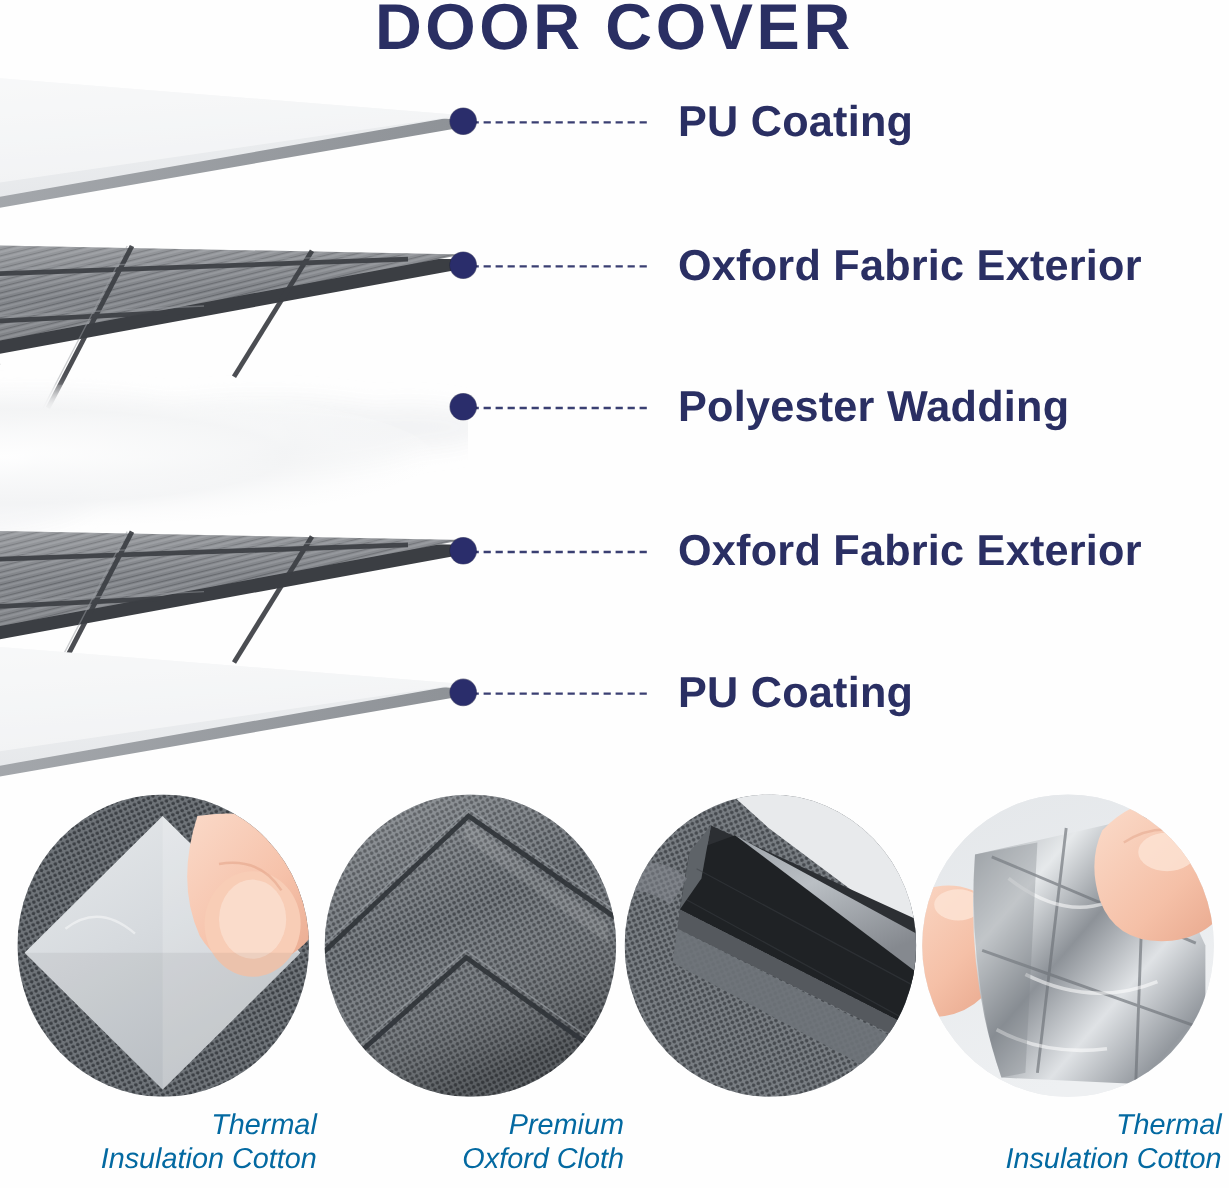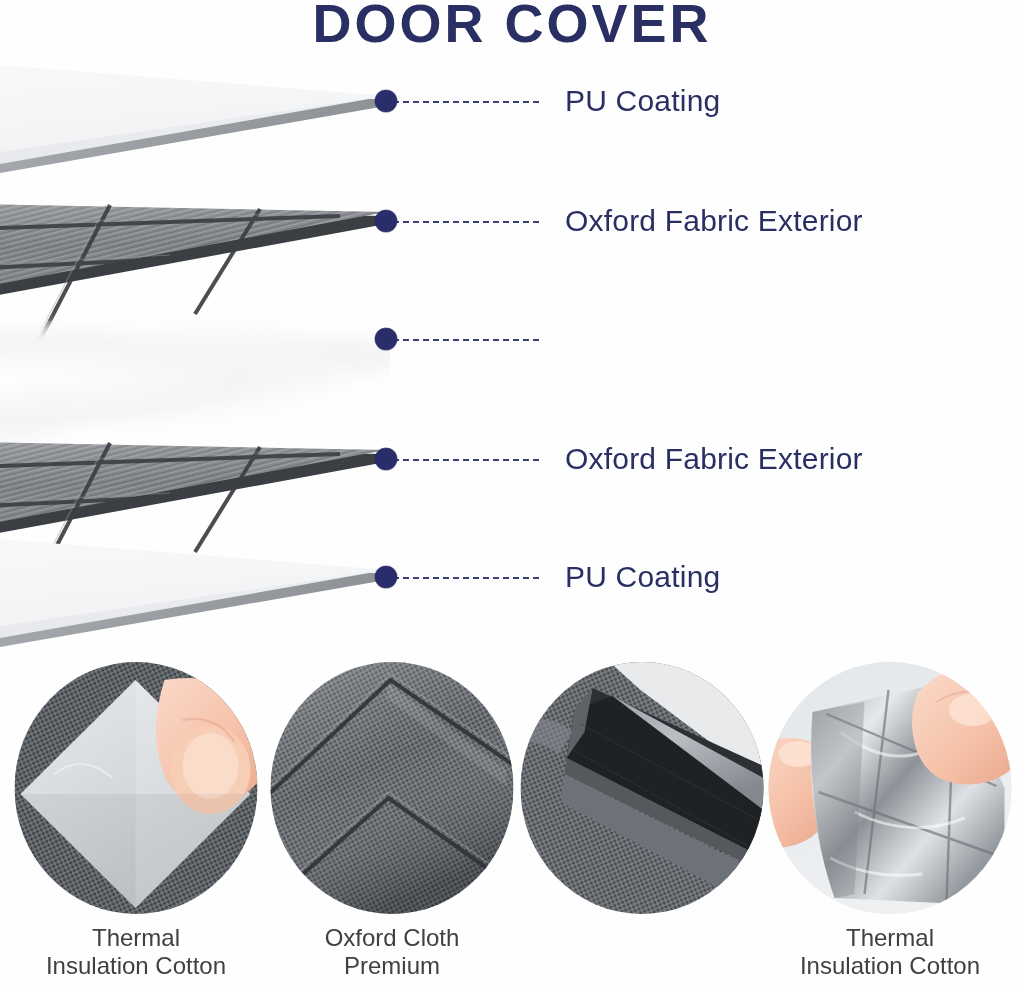--- a/index.html
+++ b/index.html
@@ -64,26 +64,27 @@
 
   .dash {
     position: absolute;
     height: 0;
     border-top: 2px dashed #3a3f72;
     z-index: 39;
   }
 
   .lbl {
     position: absolute;
-    font-size: 30px;
+    font-size: 36px;
     color: #2a2f63;
     letter-spacing: 0.2px;
     white-space: nowrap;
     line-height: 34px;
     z-index: 41;
+    font-weight: bold;
   }
 
   
   #features {
     position: absolute;
     left: 0; top: 662px;
     width: 1024px;
     height: 328px;
   }
 
@@ -105,24 +106,25 @@
     overflow: hidden;
     background: #e9ebee;
   }
 
   .circ svg { display: block; width: 243px; height: 252px; }
 
   .cap {
     position: absolute;
     left: 0; top: 262px;
     width: 100%;
-    text-align: center;
+    text-align: right;
     font-size: 24px;
     line-height: 28px;
-    color: #404040;
+    color: #0369a1;
+    font-style: italic;
   }
   .cap span { display: block; white-space: nowrap; }
 </style>
 </head>
 <body>
 
 <div id="stage">
 
   <div id="title">DOOR COVER</div>
 
@@ -257,20 +259,21 @@
   <div class="dot" style="left:375px; top:90px"></div>
   <div class="dash" style="left:393px; top:101px; width:146px"></div>
   <div class="lbl" style="left:565px; top:84px">PU Coating</div>
 
   <div class="dot" style="left:375px; top:210px"></div>
   <div class="dash" style="left:393px; top:221px; width:146px"></div>
   <div class="lbl" style="left:565px; top:204px">Oxford Fabric Exterior</div>
 
   <div class="dot" style="left:375px; top:328px"></div>
   <div class="dash" style="left:393px; top:339px; width:146px"></div>
+  <div class="lbl" style="left:565px; top:322px">Polyester Wadding</div>
 
   <div class="dot" style="left:375px; top:448px"></div>
   <div class="dash" style="left:393px; top:459px; width:146px"></div>
   <div class="lbl" style="left:565px; top:442px">Oxford Fabric Exterior</div>
 
   <div class="dot" style="left:375px; top:566px"></div>
   <div class="dash" style="left:393px; top:577px; width:146px"></div>
   <div class="lbl" style="left:565px; top:560px">PU Coating</div>
 
   <div id="features">
@@ -338,22 +341,22 @@
             <path d="M178 -10 L250 60"></path>
           </g>
           <g stroke="#a3a8ad" stroke-width="1.2" fill="none" opacity="0.55">
             <path d="M-10 134 L120 12 L250 102"></path>
             <path d="M-10 244 L118 130 L250 224"></path>
           </g>
           <path d="M118 22 q60 44 118 86 l0 16 q-62 -44 -120 -88 z" fill="#ffffff" opacity="0.10"></path>
         </svg>
       </div>
       <div class="cap">
+        <span>Premium</span>
         <span>Oxford Cloth</span>
-        <span>Premium</span>
       </div>
     </div>
 
     <div class="feat" style="left:514px">
       <div class="circ">
         <svg viewBox="0 0 243 252">
           <defs>
             <pattern id="dots3" width="6" height="6" patternUnits="userSpaceOnUse" patternTransform="rotate(22)">
               <rect width="6" height="6" fill="#787d82"></rect>
               <circle cx="1.5" cy="1.5" r="1.5" fill="#45494e"></circle>

